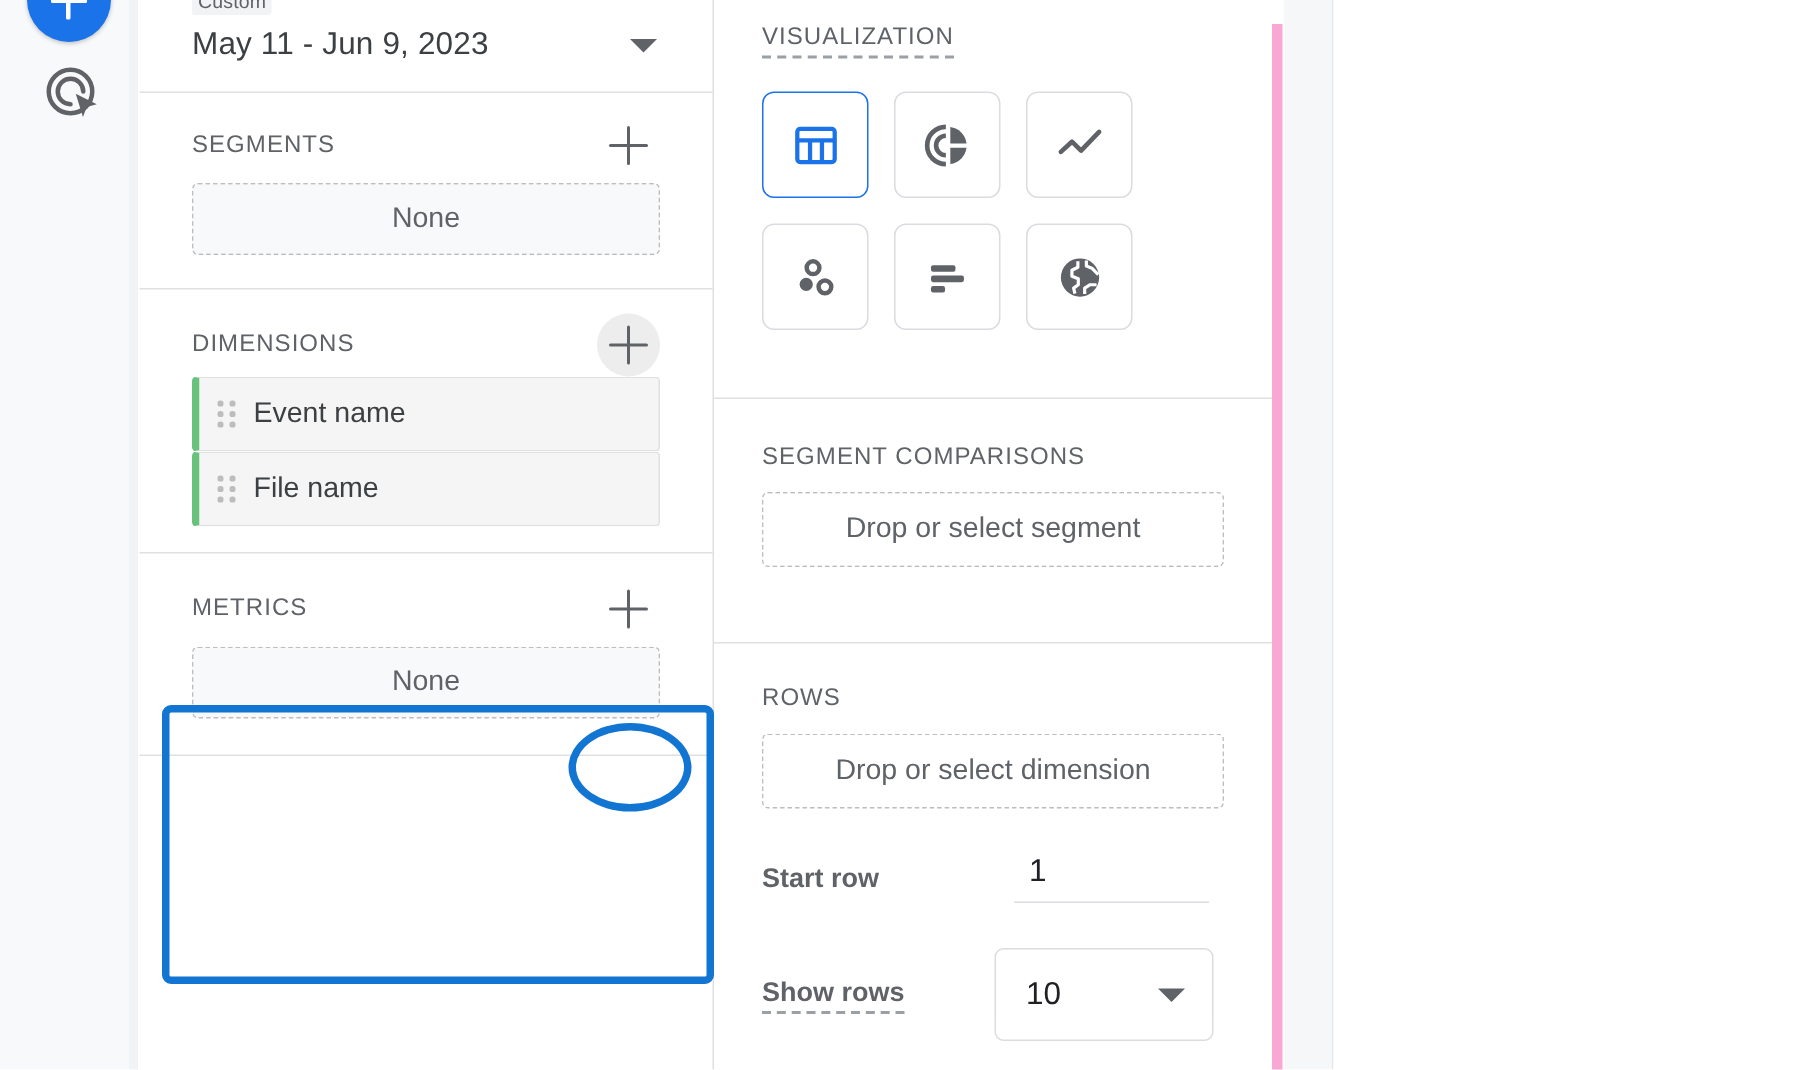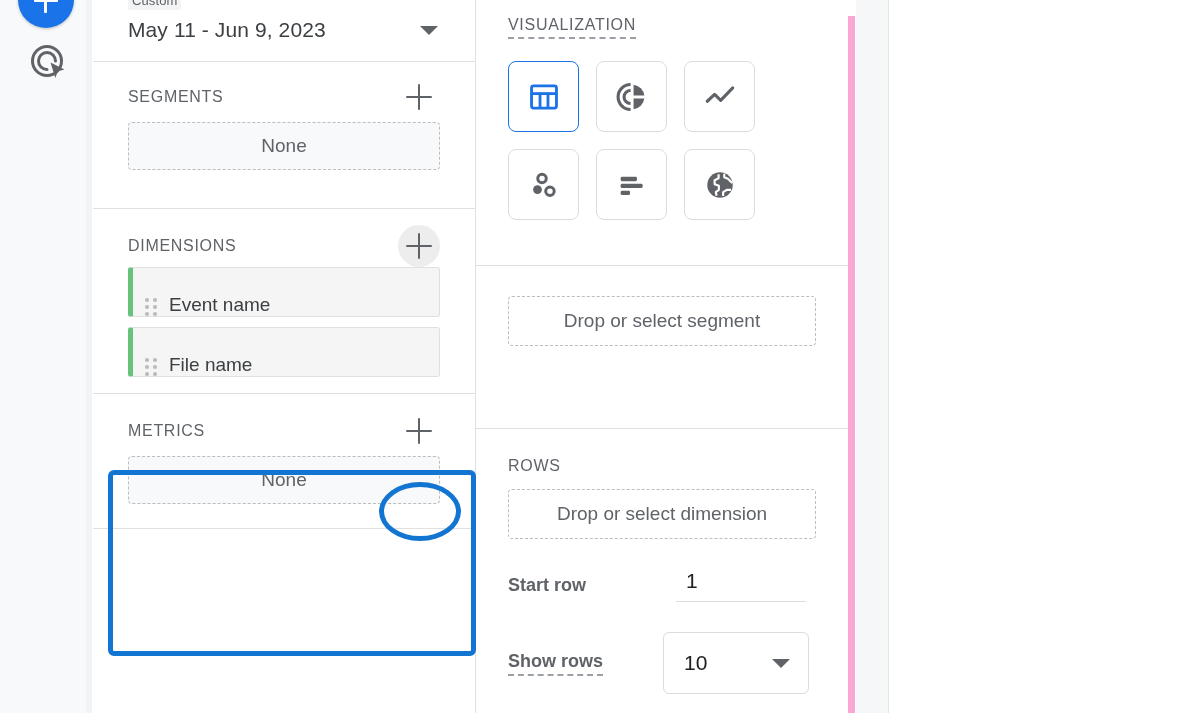--- a/index.html
+++ b/index.html
@@ -148,35 +148,34 @@
     border: 1px dashed #bdbdbd;
     border-radius: 4px;
     background: #f8f9fa;
     display: flex;
     align-items: center;
     justify-content: center;
     font-size: 19px;
     color: #5f6368;
   }
 
-  .segments-sec { padding-top: 14px; padding-bottom: 16px; }
-  .dimensions-sec { padding-top: 16px; padding-bottom: 0; }
+  .segments-sec { padding-top: 14px; padding-bottom: 0; }
+  .dimensions-sec { padding-top: 16px; padding-bottom: 11px; }
   .metrics-sec { padding-top: 16px; padding-bottom: 2px; }
 
   .chip {
     position: relative;
     box-sizing: border-box;
     height: 50px;
-    margin-bottom: 10px;
     background: #f5f5f5;
     border: 1px solid #e0e0e0;
     border-left: 5px solid #67c27c;
     border-radius: 3px;
     display: flex;
-    align-items: flex-end;
+    align-items: center;
     padding-left: 12px;
   }
   .drag-dots {
     width: 12px; height: 18px;
     display: grid;
     grid-template-columns: 4px 4px;
     grid-template-rows: 4px 4px 4px;
     gap: 3px 4px;
     margin-right: 12px;
   }
@@ -517,20 +516,21 @@
               <path d="M15 4 L15 6.6 L17.6 7.6 L20.6 10.6" stroke="#ffffff" stroke-width="1.5" fill="none" stroke-linejoin="round"></path>
               <path d="M14.2 19.8 L14.2 17 L16.8 15.4 L19.8 15.4" stroke="#ffffff" stroke-width="1.5" fill="none" stroke-linejoin="round"></path>
             </svg>
           </span>
         </div>
 
       </div>
     </div>
 
     <div class="drop-sec segcmp-sec">
+      <div class="drop-title">SEGMENT COMPARISONS</div>
       <div class="drop-box">
         <span>Drop or select segment</span>
       </div>
     </div>
 
     <div class="drop-sec rows-sec">
       <div class="drop-title">ROWS</div>
       <div class="drop-box">
         <span>Drop or select dimension</span>
       </div>

